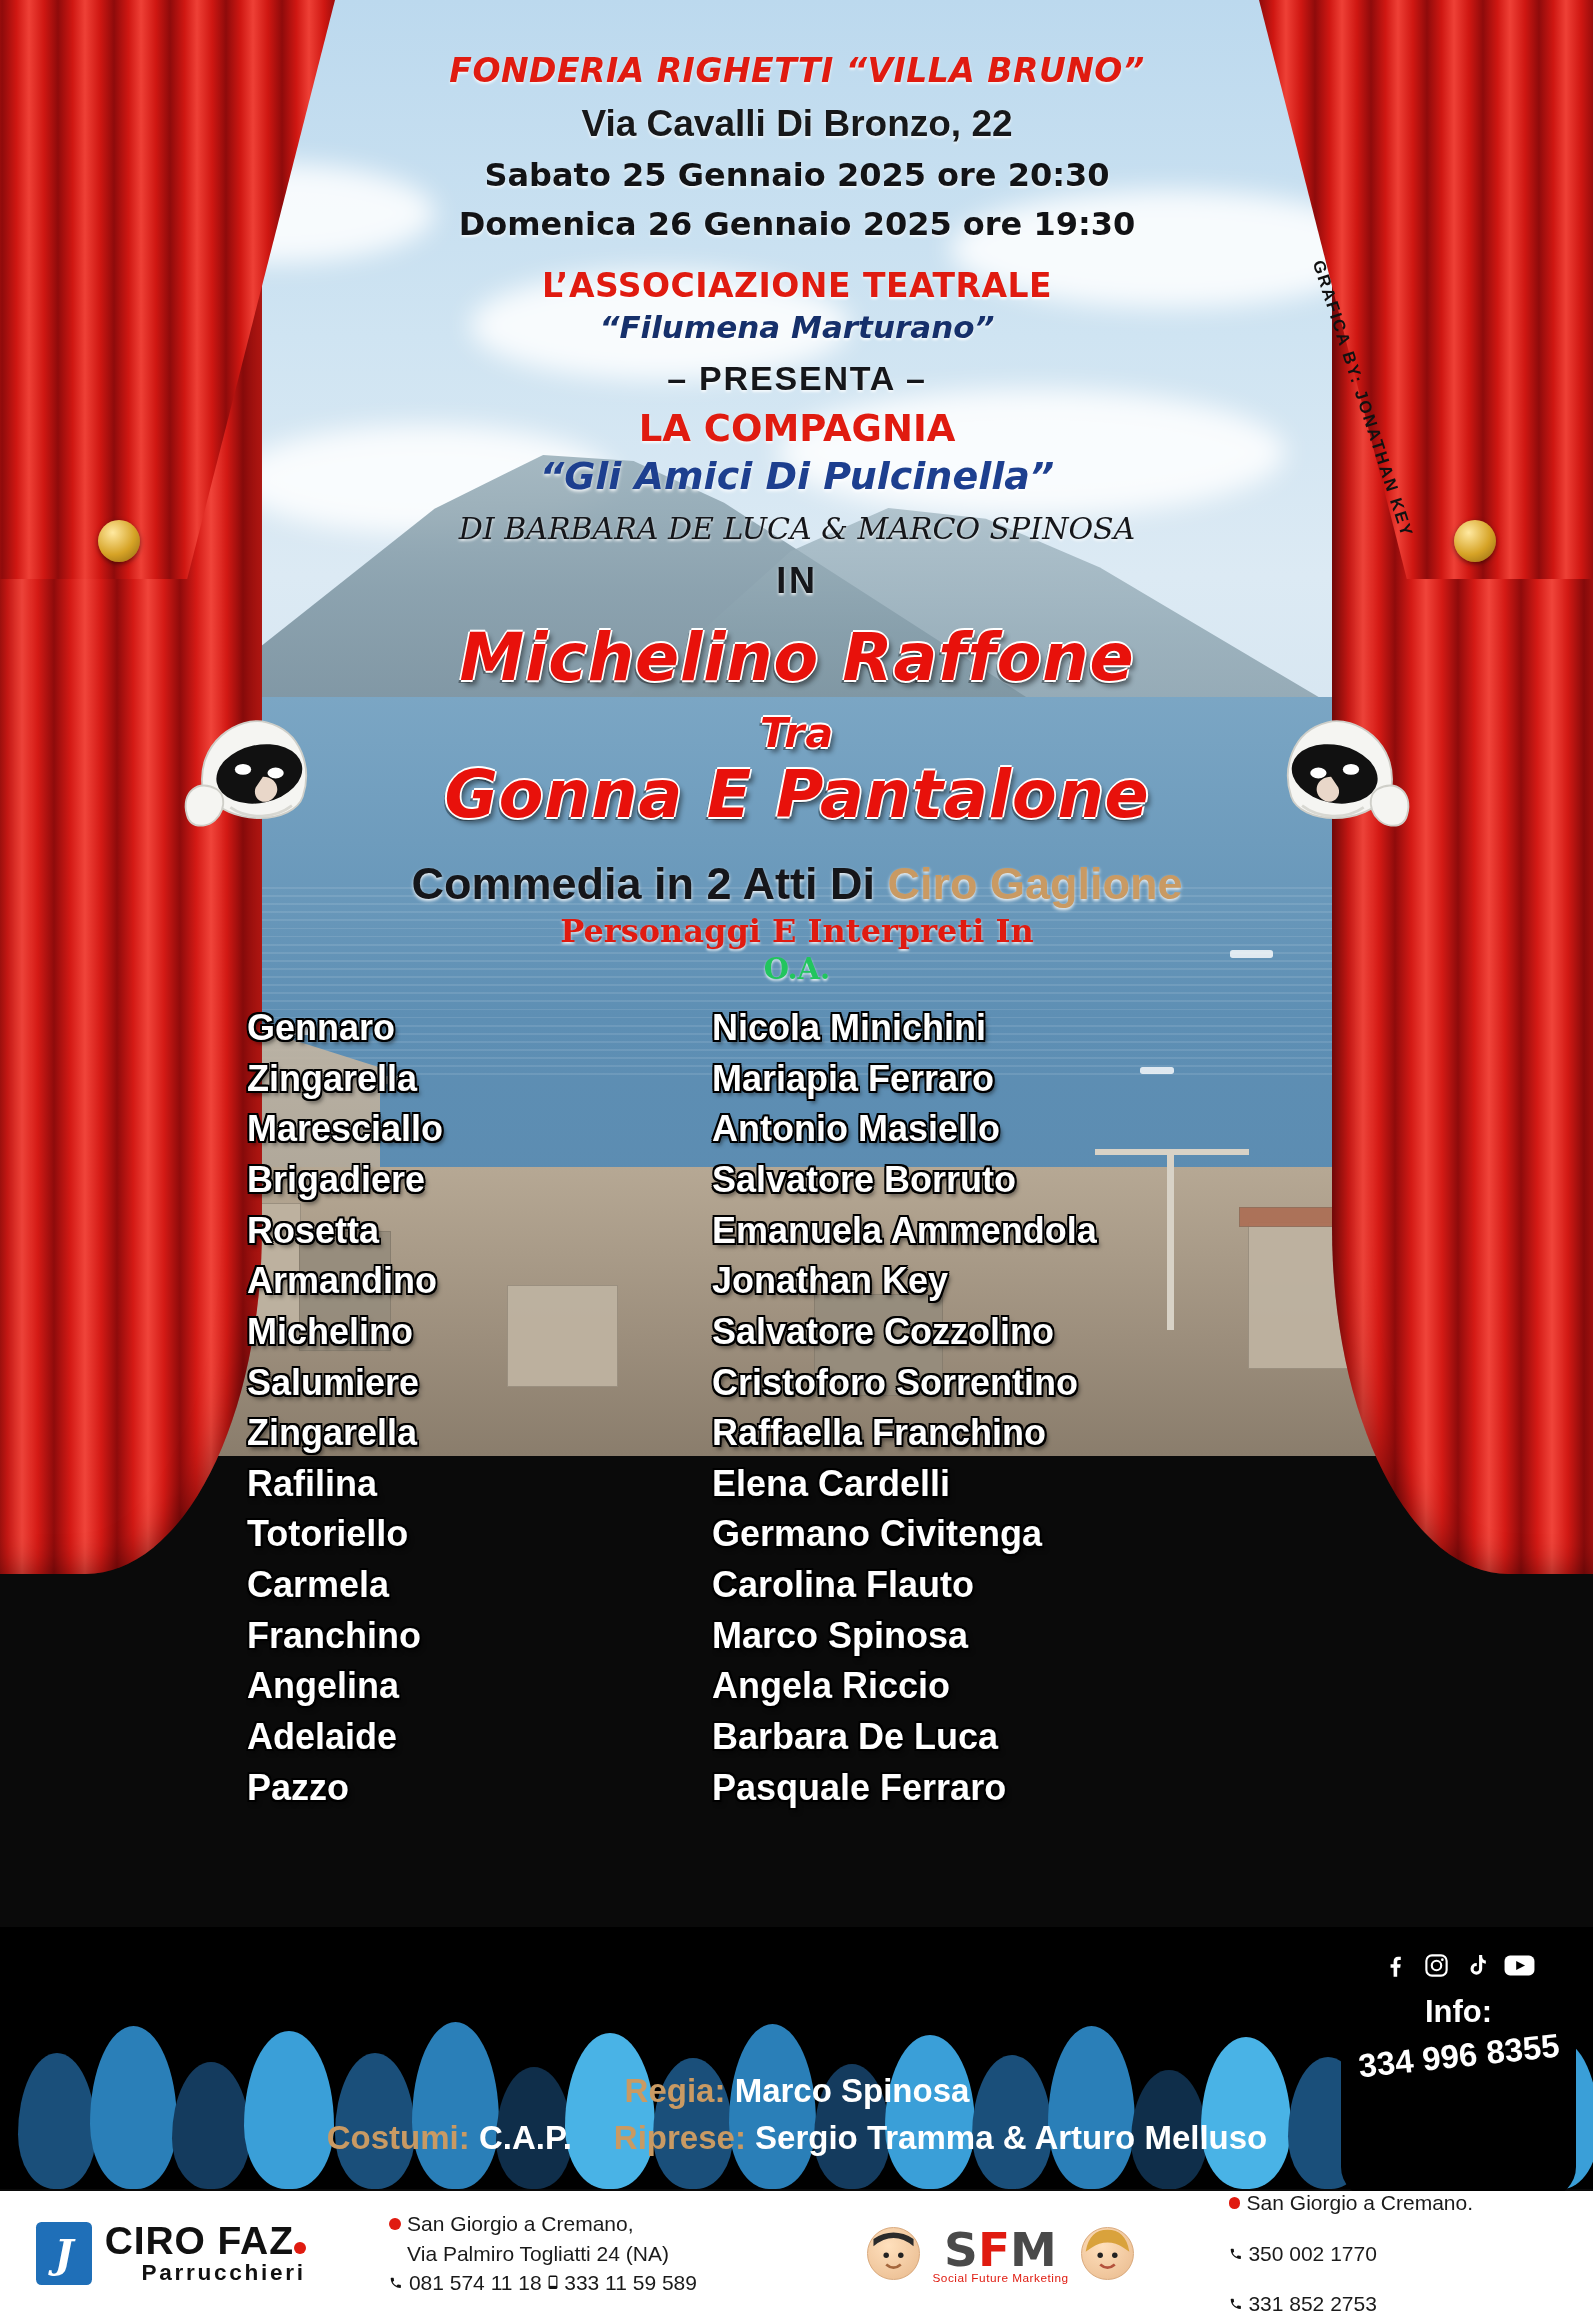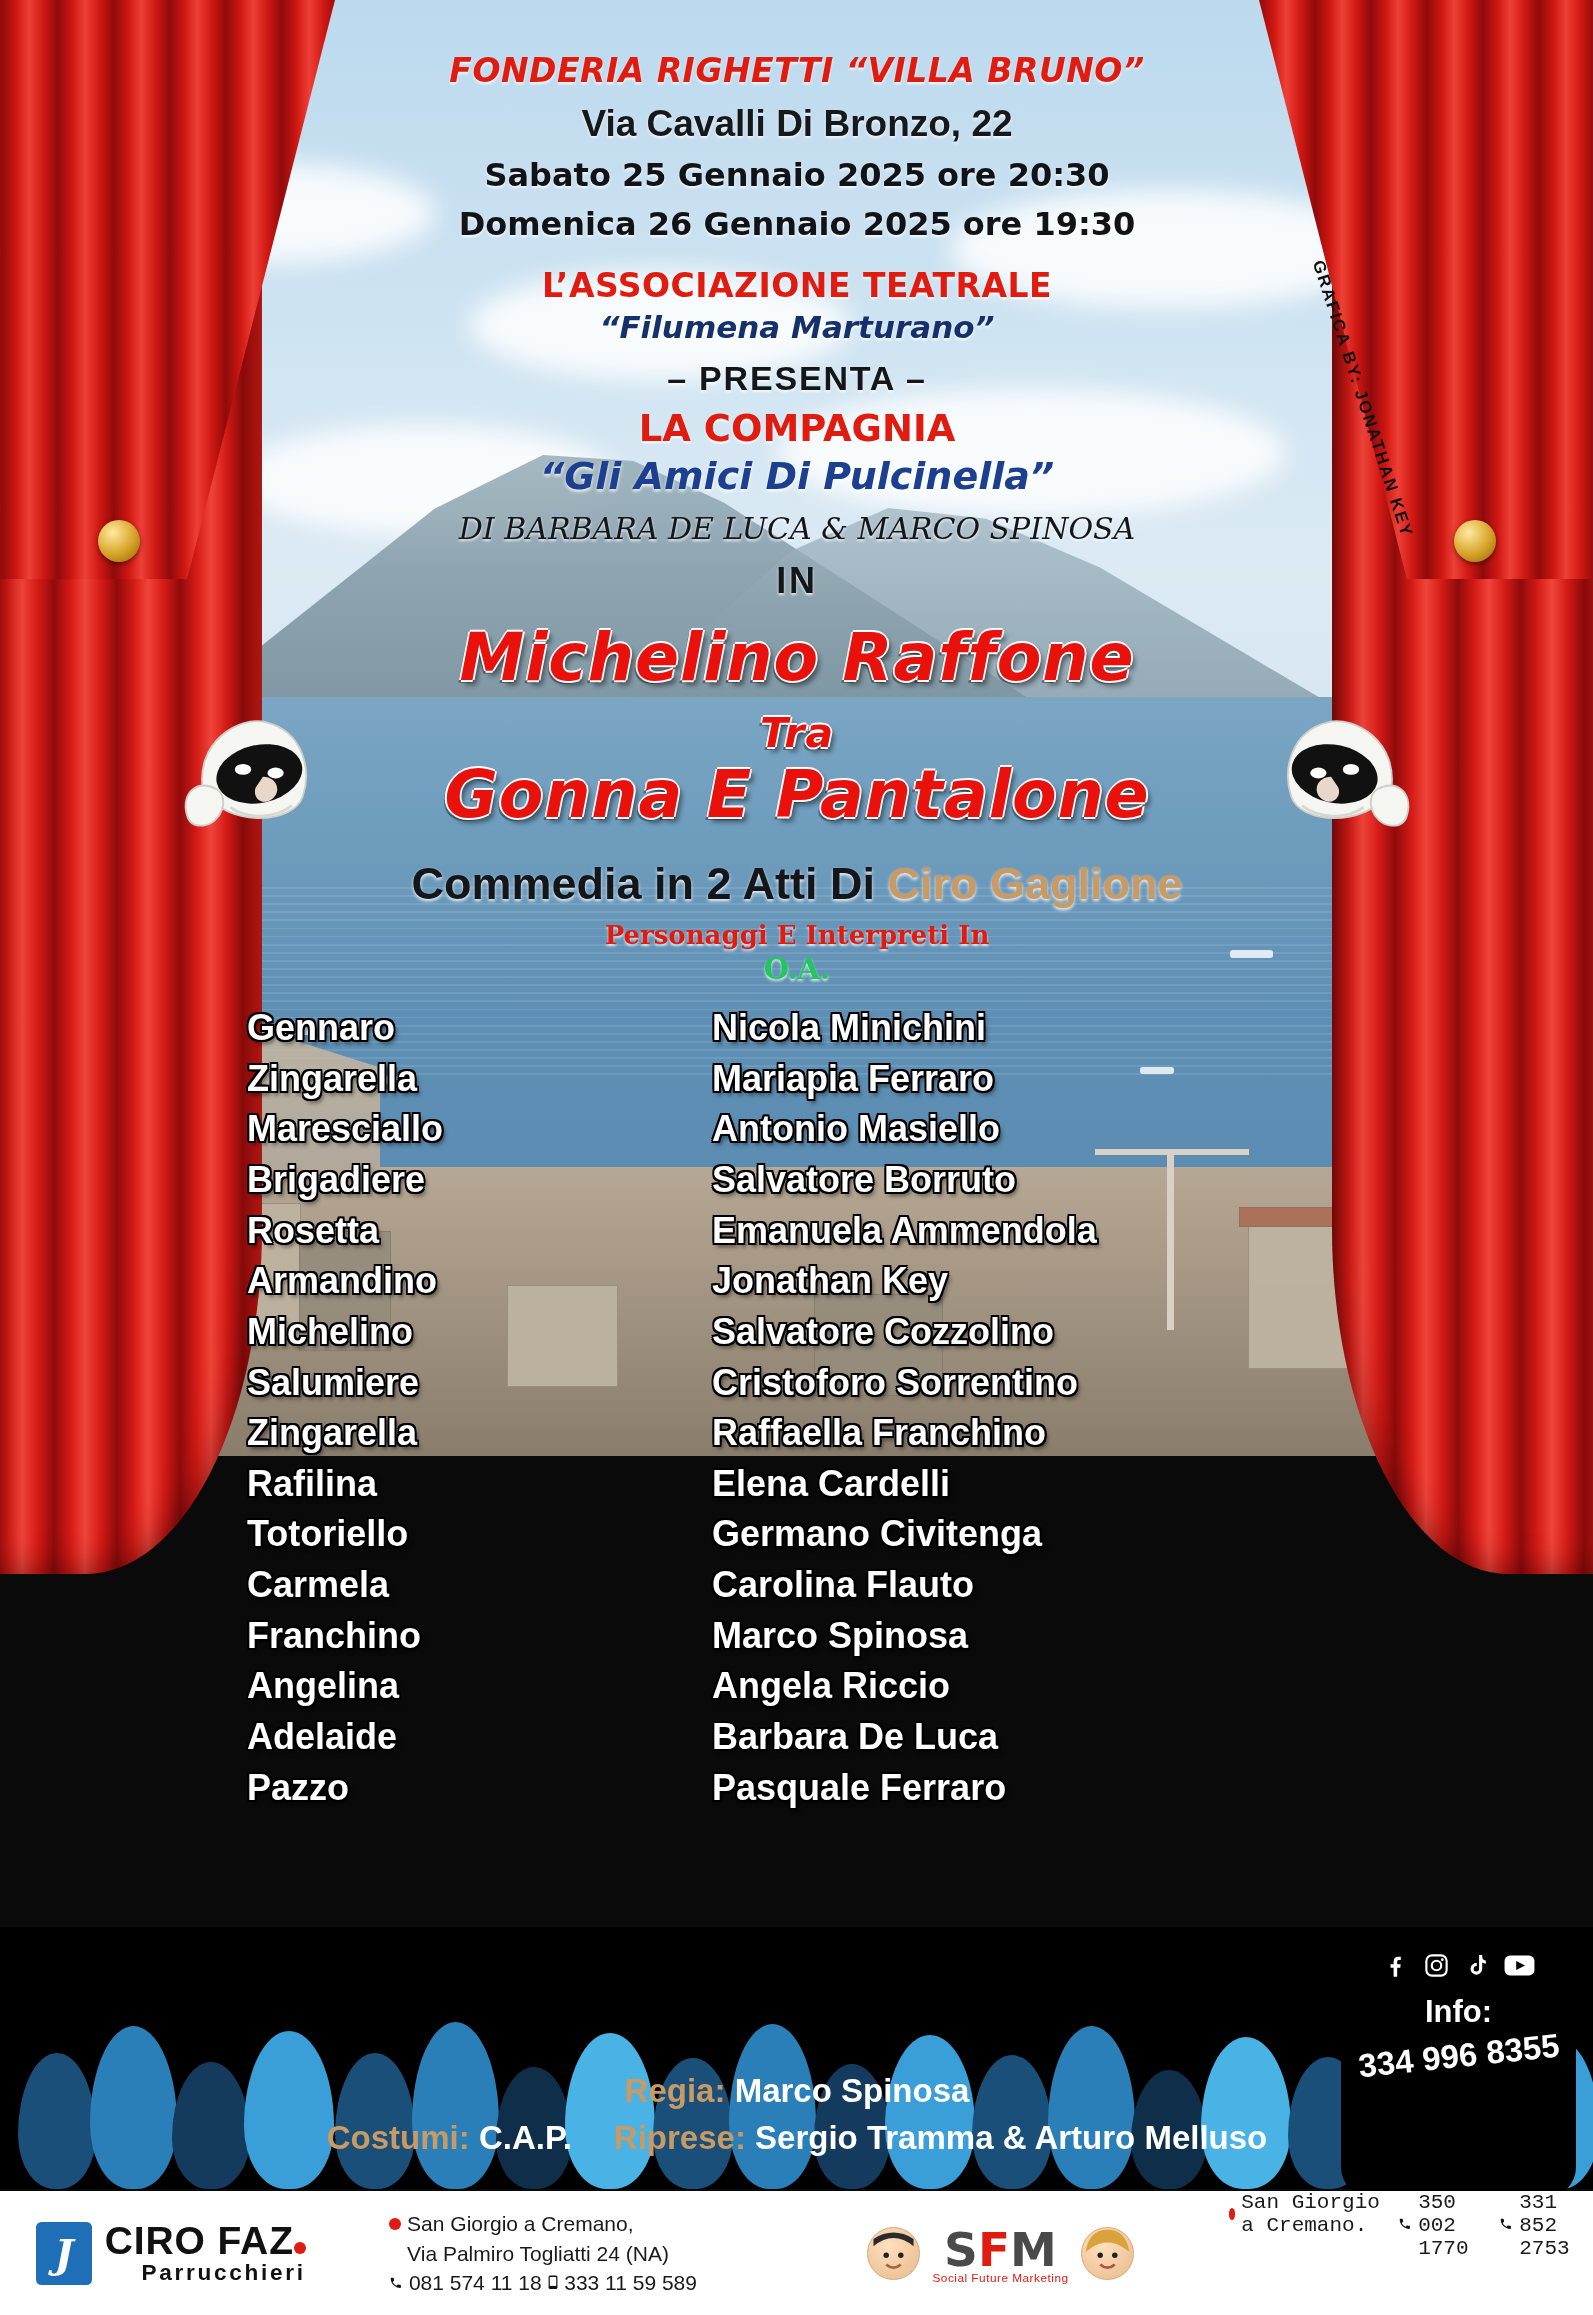--- a/index.html
+++ b/index.html
@@ -155,22 +155,22 @@
   }
   .title-1{margin-top:20px;font-size:65px;}
   .title-2{margin-top:16px;font-size:41px;}
   .title-3{margin-top:1.8px;font-size:65px;}
   .commedia{
     margin-top:27px;font-size:45px;font-weight:bold;color:#15161a;
     text-shadow:0 1.8px 3.6px rgba(255,255,255,.9);
   }
   .commedia .author{color:#c99a63;}
   .personaggi{
-    margin-top:10px;font-family:"DejaVu Serif",serif;font-weight:bold;
-    font-size:26px;color:#e01b10;
+    margin-top:2px;font-family:"DejaVu Serif",serif;font-weight:bold;
+    font-size:32px;color:#e01b10;
     text-shadow:0 1.8px 2.7px rgba(255,255,255,.85);
   }
   .oa{
     margin-top:1.8px;font-family:"DejaVu Serif",serif;font-weight:bold;
     font-size:29px;color:#22c55e;
     text-shadow:0 1.8px 2.7px rgba(255,255,255,.85);
   }
   
   .cast{
     margin:20px auto 0 auto;width:1122px;
@@ -235,21 +235,21 @@
   .sfm-text{font-family:"DejaVu Sans",sans-serif;font-weight:bold;font-size:47px;}
   .sfm-s{color:#4a4a4a;}
   .sfm-f{color:#e01b10;}
   .sfm-m{color:#4a4a4a;}
   .sfm-sub{font-size:11.8px;color:#e01b10;letter-spacing:0.5px;text-align:center;margin-top:-5.4px;}
   .emoji-face{
     width:51px;height:51px;border-radius:50%;
     background:radial-gradient(circle at 40% 35%,#ffe0bd,#e8b98c);
     position:relative;border:1.8px solid #d9a97c;
   }
-  .sp4{width:380px;flex-direction:row;align-items:flex-start;justify-content:center;gap:6.3px;padding-left:14.5px;box-sizing:border-box;font-family:Liberation Mono, monospace;}
+  .sp4{width:380px;flex-direction:column;align-items:flex-start;justify-content:space-between;gap:6.3px;padding-left:14.5px;box-sizing:border-box;}
   .grafica-by{
     position:absolute;right:87px;top:389px;
     font-size:17px;font-weight:bold;color:#111;letter-spacing:1.8px;
     transform:rotate(72deg);transform-origin:center;
     white-space:nowrap;
   }
 </style>
 </head>
 <body>
 

